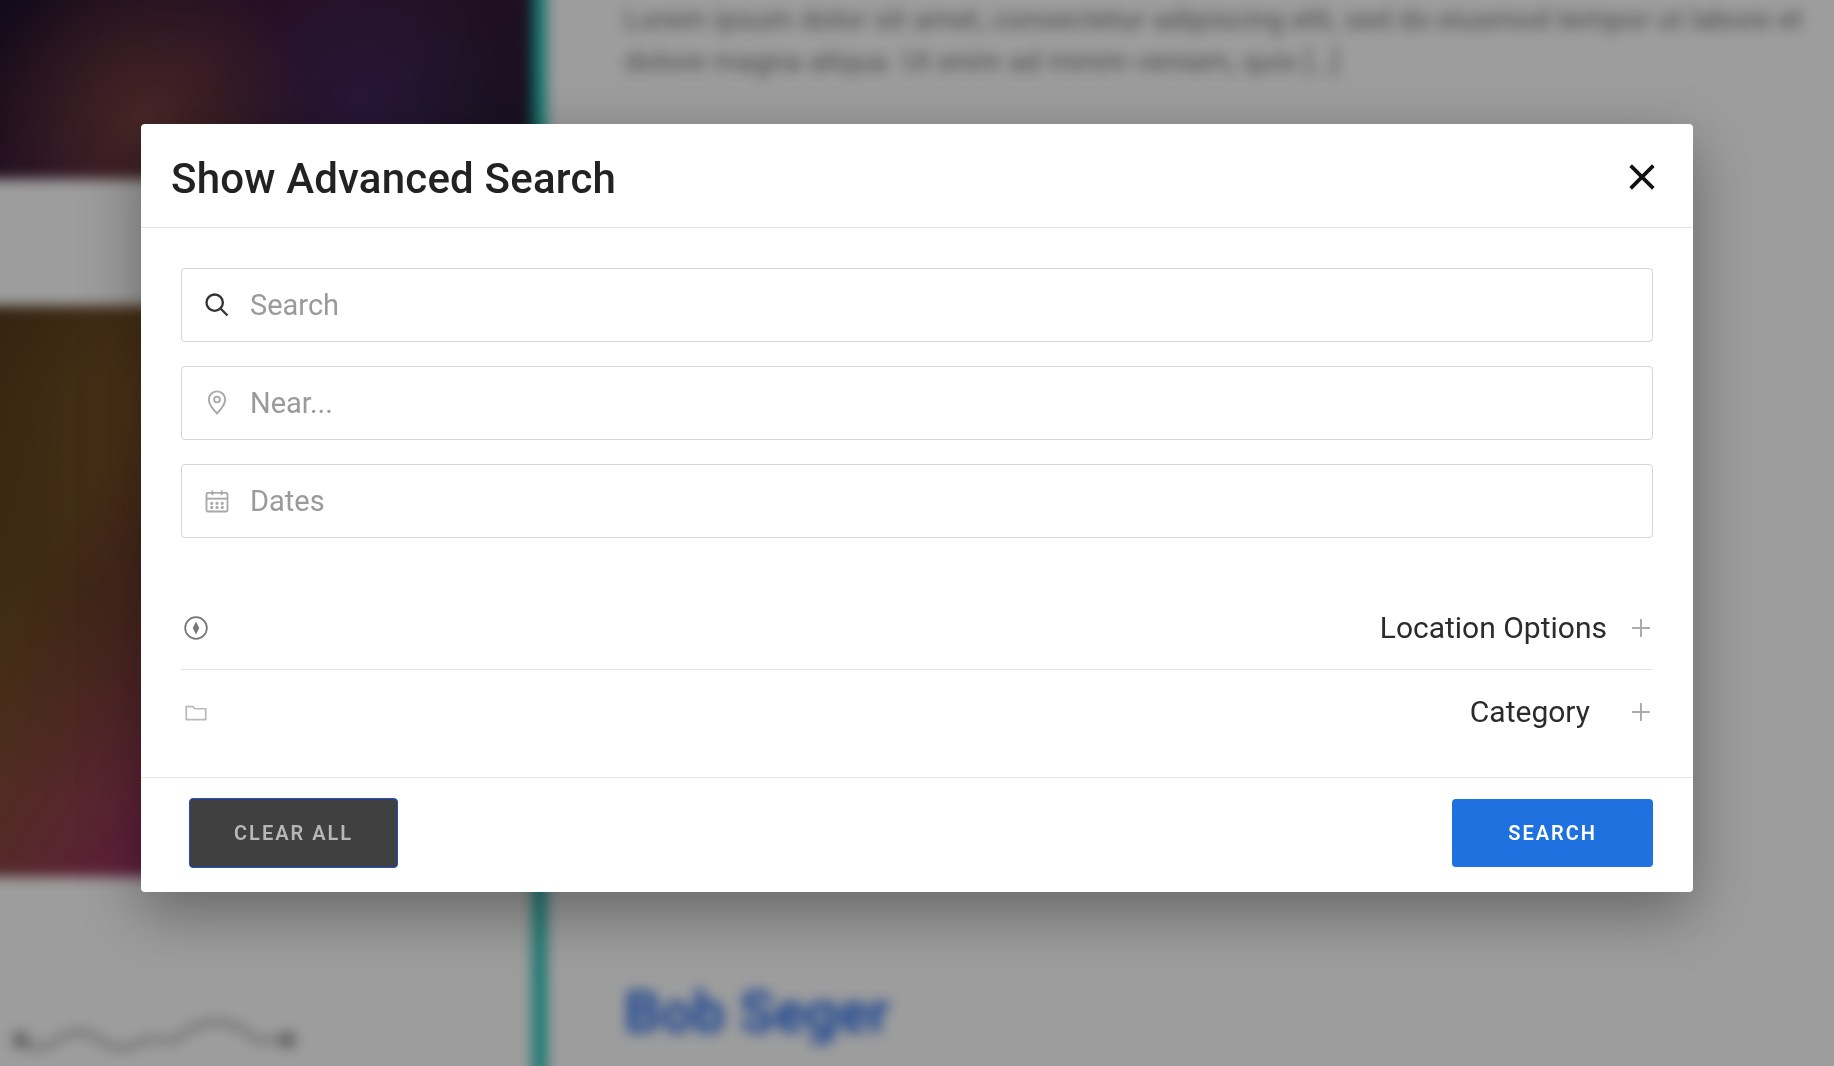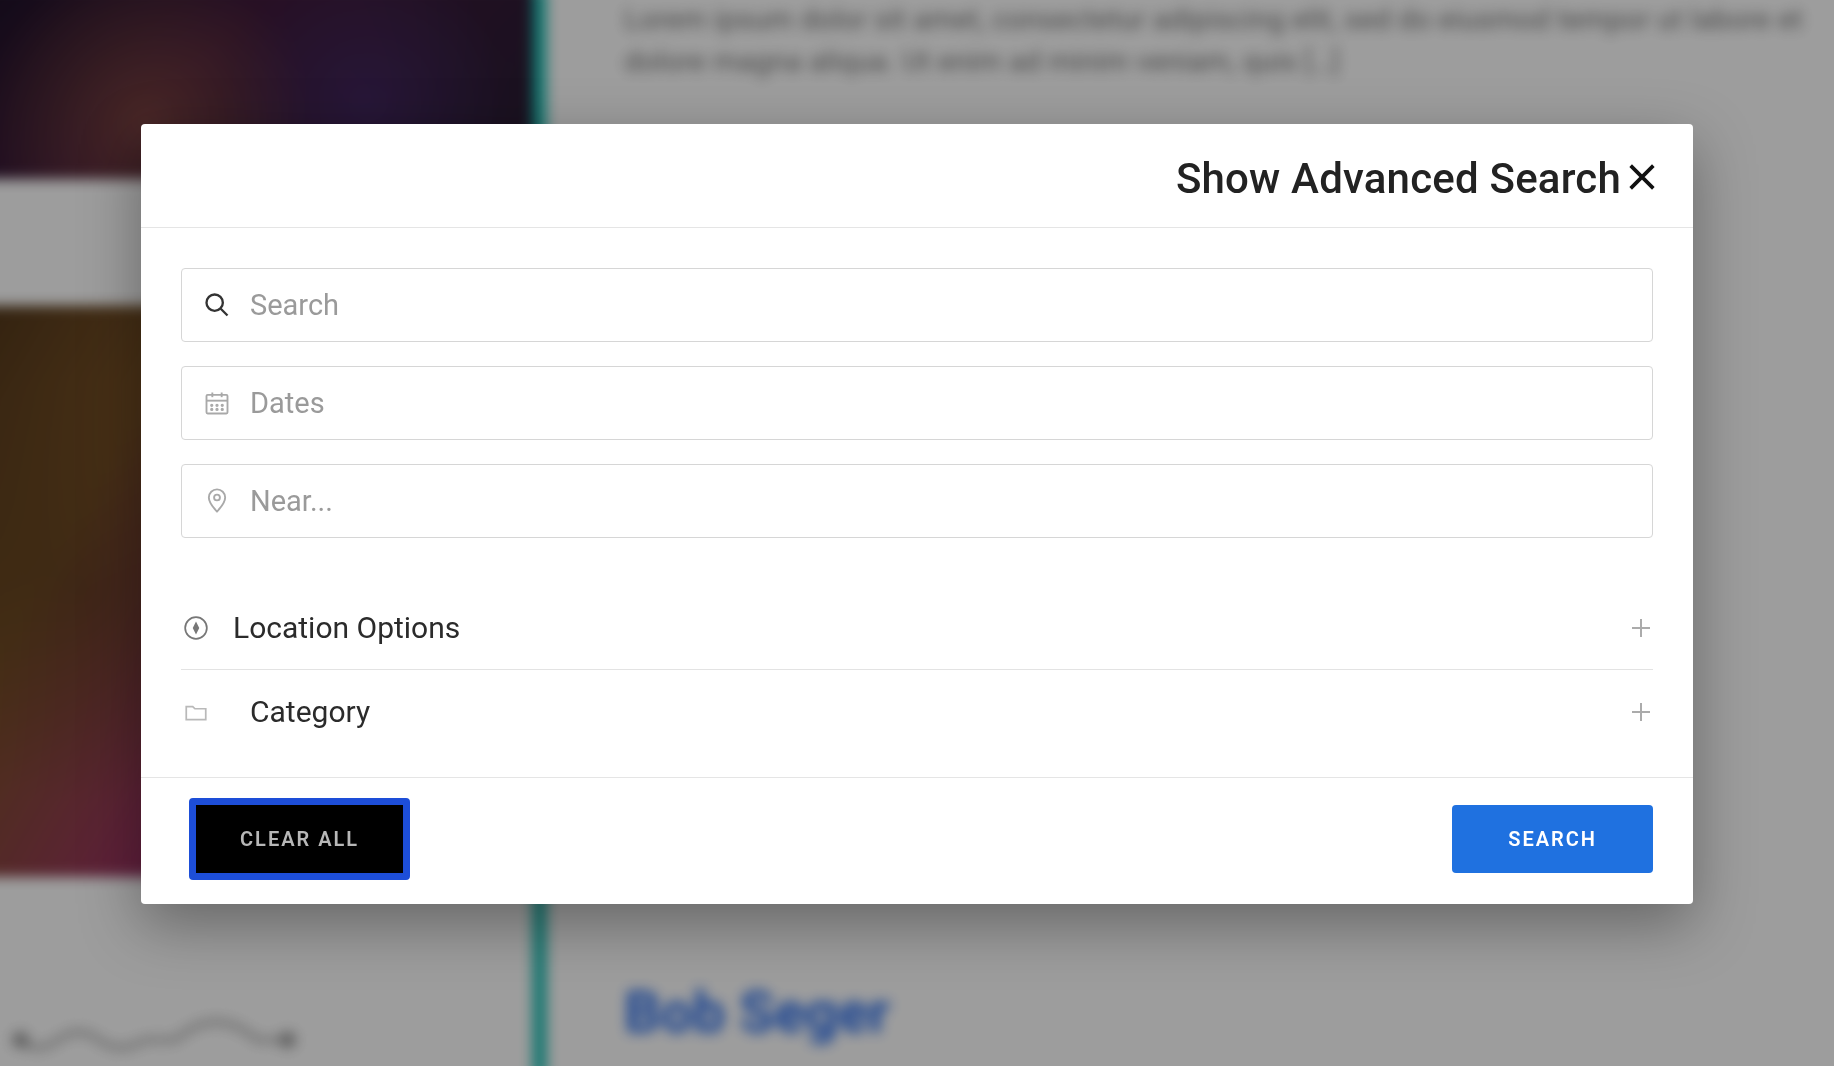--- a/index.html
+++ b/index.html
@@ -16,46 +16,46 @@
 .bg .lorem { position:absolute; left:630px; top:10px; right:0; color:#6a6a6a; font-size:28px; line-height:1.45; letter-spacing:.2px; }
 .bg .artist { position:absolute; left:630px; top:970px; font-size:56px; font-weight:700; color:#2462d6; }
 .bg .squiggle { position:absolute; left:30px; top:990px; width:280px; height:60px; }
 .bg .squiggle svg { width:100%; height:100%; stroke:#888; stroke-width:4; fill:none; }
 
 
 .overlay { position:absolute; inset:0; background:rgba(0,0,0,.32); }
 
 
 .modal { position:absolute; left:141px; top:124px; width:1552px; background:#fff; border-radius:4px; box-shadow:0 20px 60px rgba(0,0,0,.35); display:flex; flex-direction:column; }
-.modal-header { display:flex; align-items:center; justify-content:flex-end; padding:30px 30px 24px 30px; border-bottom:1px solid #e5e5e5; }
+.modal-header { display:flex; align-items:center; justify-content:space-between; padding:30px 30px 24px 30px; border-bottom:1px solid #e5e5e5; }
 .modal-title { font-size:42px; font-weight:500; color:#222; letter-spacing:.2px; }
 .close-btn { background:none; border:none; cursor:pointer; color:#111; padding:4px; }
 .close-btn svg { width:34px; height:34px; stroke:#111; stroke-width:2.6; fill:none; }
 
 .modal-body { padding:40px 40px 24px 40px; }
 
 .field { position:relative; margin-bottom:24px; }
 .field input { width:100%; height:74px; border:1px solid #d6d6d6; border-radius:4px; font-size:29px; color:#333; padding:0 24px 0 68px; outline:none; background:#fff; }
 .field input::placeholder { color:#9a9a9a; }
 .field .icon { position:absolute; left:20px; top:50%; transform:translateY(-50%); width:32px; height:32px; display:flex; align-items:center; justify-content:center; color:#444; }
 .field .icon svg { width:28px; height:28px; }
 .field.dates .icon svg, .field.near .icon svg { stroke:#a9a9a9; color:#a9a9a9; }
 
-.accordion { margin-top:48px; }
+.accordion { margin-top:48px;text-align:right; }
 .acc-row { display:flex; align-items:center; gap:22px; padding:24px 0; border-bottom:1px solid #e3e3e3; cursor:pointer; }
 .acc-row:last-of-type { border-bottom:none;gap:39px; }
 .acc-row .acc-icon { width:30px; height:30px; display:flex; align-items:center; justify-content:center; color:#777; }
 .acc-row .acc-icon svg { width:26px; height:26px; }
 .acc-row .acc-label { font-size:30px; color:#2b2b2b; flex:1; }
 .acc-row .plus { width:24px; height:24px; color:#ababab; }
 .acc-row .plus svg { width:24px; height:24px; stroke:#ababab; stroke-width:2; }
 
 .modal-footer { border-top:1px solid #e5e5e5; padding:20px 40px 24px 48px; display:flex; align-items:center; justify-content:space-between; }
 .btn { font-size:20px; font-weight:600; letter-spacing:2px; border-radius:4px; cursor:pointer; padding:22px 44px; }
-.btn-clear { background:#000000; border:7px solid #1d4ed8; color:#b7b7b7; }
+.btn-clear { background:#404040; border:1px solid #1d4ed8; color:#b7b7b7; }
 .btn-search { background:#1f71e0; border:none; color:#fff; padding:22px 56px; }
 </style>
 </head>
 <body>
 
 <div class="bg">
   <div class="img1"></div>
   <div class="img2"></div>
   <div class="stripe"></div>
   <div class="lorem">Lorem ipsum dolor sit amet, consectetur adipiscing elit, sed do eiusmod tempor ut labore et dolore magna aliqua. Ut enim ad minim veniam, quis […]</div>
@@ -87,46 +87,46 @@
     <div class="field search">
       <span class="icon">
         <svg viewBox="0 0 24 24" fill="none" stroke="#333" stroke-width="2">
             <circle cx="10" cy="10" r="7"></circle>
             <line x1="15.2" y1="15.2" x2="21" y2="21"></line>
           </svg>
       </span>
       <input type="text" placeholder="Search" style="">
     </div>
 
+    <div class="field near">
+      <span class="icon">
+        <svg viewBox="0 0 24 24" fill="none" stroke="#a0a0a0" stroke-width="1.6">
+            <path d="M12 21s-7-7.2-7-12a7 7 0 0 1 14 0c0 4.8-7 12-7 12z"></path>
+            <circle cx="12" cy="9" r="2.5"></circle>
+          </svg>
+      </span>
+      <input type="text" placeholder="Near..." style="">
+    </div>
+
     <div class="field dates">
       <span class="icon">
         <svg viewBox="0 0 24 24" fill="none" stroke="#a0a0a0" stroke-width="1.6">
             <rect x="3" y="5" width="18" height="16" rx="1"></rect>
             <line x1="3" y1="10" x2="21" y2="10"></line>
             <line x1="8" y1="3" x2="8" y2="7"></line>
             <line x1="16" y1="3" x2="16" y2="7"></line>
             <circle cx="7.5" cy="14" r="0.6" fill="#a0a0a0"></circle>
             <circle cx="12" cy="14" r="0.6" fill="#a0a0a0"></circle>
             <circle cx="16.5" cy="14" r="0.6" fill="#a0a0a0"></circle>
             <circle cx="7.5" cy="17.5" r="0.6" fill="#a0a0a0"></circle>
             <circle cx="12" cy="17.5" r="0.6" fill="#a0a0a0"></circle>
             <circle cx="16.5" cy="17.5" r="0.6" fill="#a0a0a0"></circle>
           </svg>
       </span>
       <input type="text" placeholder="Dates" style="">
-    </div>
-
-    <div class="field near">
-      <span class="icon">
-        <svg viewBox="0 0 24 24" fill="none" stroke="#a0a0a0" stroke-width="1.6">
-            <path d="M12 21s-7-7.2-7-12a7 7 0 0 1 14 0c0 4.8-7 12-7 12z"></path>
-            <circle cx="12" cy="9" r="2.5"></circle>
-          </svg>
-      </span>
-      <input type="text" placeholder="Near..." style="">
     </div>
 
     <div class="accordion">
       <div class="acc-row">
         <span class="acc-icon">
           <svg viewBox="0 0 24 24" fill="none" stroke="#777" stroke-width="1.6">
               <circle cx="12" cy="12" r="10"></circle>
               <path d="M12 6 L15 12 L12 18 L9 12 Z" fill="#777" stroke="none"></path>
             </svg>
         </span>

